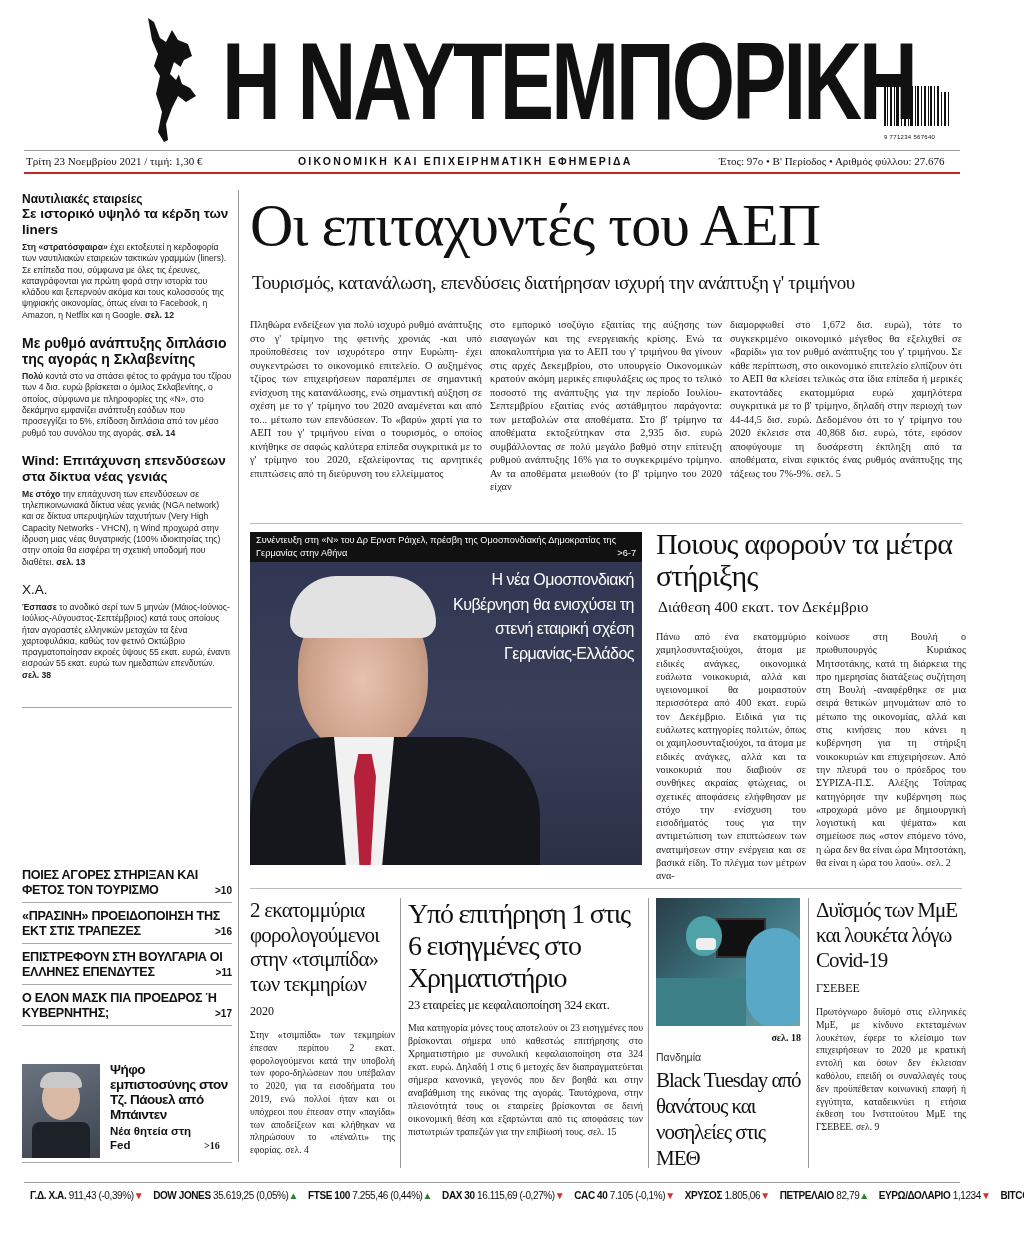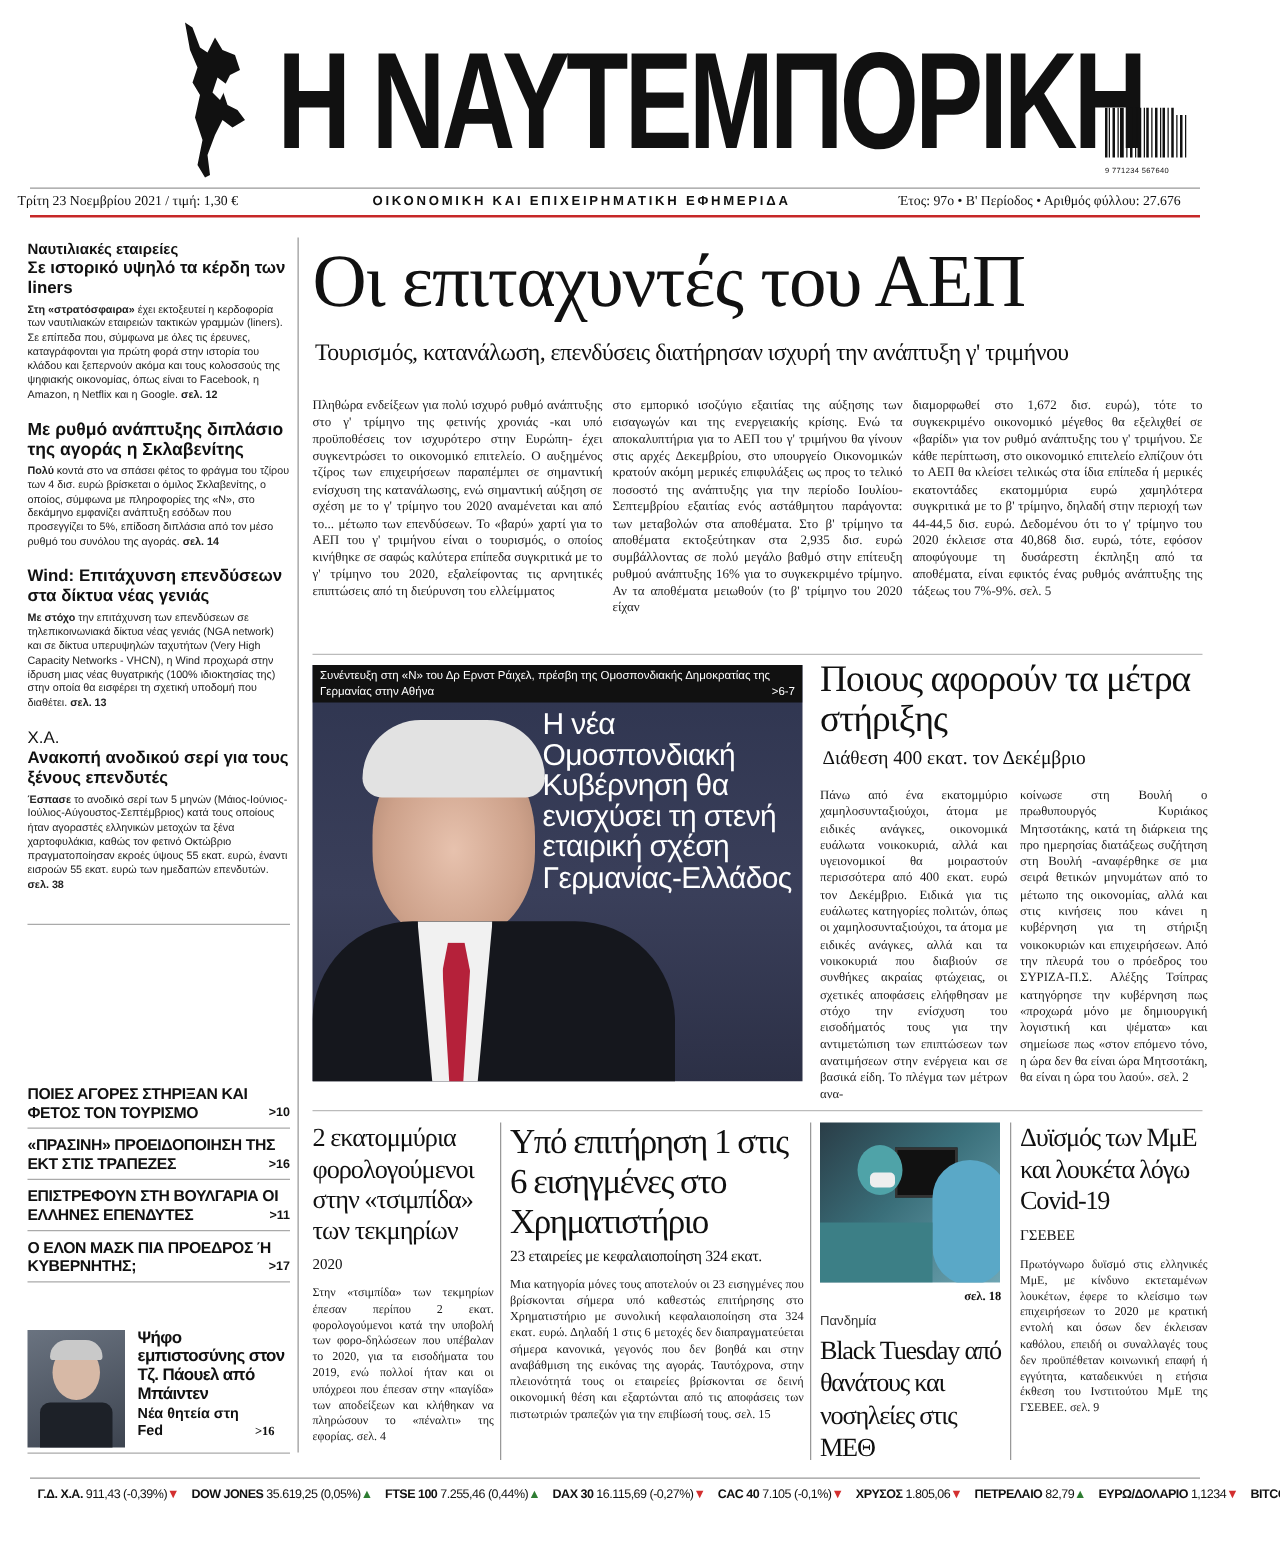--- a/index.html
+++ b/index.html
@@ -26,21 +26,21 @@
 .teaser .t{font-family:"Liberation Sans",sans-serif;font-weight:700;font-size:12.6px;line-height:15px;letter-spacing:-0.3px;color:#111}
 .teaser .p{font-family:Liberation Sans, sans-serif;font-size:10px;font-weight:700;float:right;margin-top:-13px}
 
 #main-headline{left:250px;top:190px;width:720px;font-size:60px;line-height:70px;white-space:nowrap;letter-spacing:-1px}
 #main-subhead{left:252px;top:272px;width:720px;font-size:19px;white-space:nowrap;letter-spacing:-0.4px}
 .body3{font-size:10.4px;line-height:13.5px;text-align:justify;color:#1a1a1a}
 .body3 b{font-weight:400}
 
 #interview{left:250px;top:532px;width:392px;height:333px;background:linear-gradient(180deg,#2f3550 0%,#3a3f5a 55%,#2c3046 100%);overflow:hidden}
 #interview-bar{left:0;top:0;width:392px;height:30px;background:#111;color:#fff;font-family:"Liberation Sans",sans-serif;font-size:9.2px;line-height:13px;padding:2px 6px}
-#interview-quote{right:8px;top:36px;width:200px;text-align:left;color:#fff;font-family:"Liberation Sans",sans-serif;font-size:24px;line-height:24.5px;letter-spacing:-0.5px}
+#interview-quote{right:8px;top:36px;width:200px;text-align:right;color:#fff;font-family:"Liberation Sans",sans-serif;font-size:16px;line-height:24.5px;letter-spacing:-0.5px}
 
 .story-head{font-size:23px;line-height:27px;letter-spacing:-0.8px}
 
 #ticker{left:30px;top:1190px;width:930px;font-family:"Liberation Sans",sans-serif;font-size:10px;white-space:nowrap;letter-spacing:-0.4px;color:#111}
 #ticker span.item{margin-right:10px}
 .up{color:#2e7d32}
 .down{color:#d32f2f}
 </style>
 </head>
 <body>
@@ -74,42 +74,41 @@
         <rect x="53" y="0" width="2" height="40"></rect>
         <rect x="57" y="6" width="1" height="34"></rect>
       <rect x="60" y="6" width="2" height="34"></rect>
         <rect x="64" y="6" width="1" height="34"></rect>
     </g>
   </svg>
 </div>
 <div class="abs sans" style="left:884px;top:134px;font-size:6px;letter-spacing:0.3px">9 771234 567640</div>
 
 <div class="abs hr-gray" style="left:24px;top:150px;width:936px;height:1px"></div>
-<div class="abs serif metarow" style="left:14px;">Τρίτη 23 Νοεμβρίου 2021 / τιμή: 1,30 €</div>
+<div class="abs serif metarow" style="left:26px;">Τρίτη 23 Νοεμβρίου 2021 / τιμή: 1,30 €</div>
 <div class="abs sans metarow" style="left:298px;font-weight:700;letter-spacing:2.2px;font-size:10.5px">ΟΙΚΟΝΟΜΙΚΗ ΚΑΙ ΕΠΙΧΕΙΡΗΜΑΤΙΚΗ ΕΦΗΜΕΡΙΔΑ</div>
 <div class="abs serif metarow" style="left:719px;">Έτος: 97ο • Β' Περίοδος • Αριθμός φύλλου: 27.676</div>
 <div class="abs hr-red" style="left:24px;top:172px;width:936px"></div>
 
 <div class="abs" id="leftcol">
   <div class="lc-block">
     <div class="lc-kicker">Ναυτιλιακές εταιρείες</div>
     <div class="lc-head">Σε ιστορικό υψηλό τα κέρδη των liners</div>
     <div class="lc-body"><b>Στη «στρατόσφαιρα»</b><span> έχει εκτοξευτεί η κερδοφορία των ναυτιλιακών εταιρειών τακτικών γραμμών (liners). Σε επίπεδα που, σύμφωνα με όλες τις έρευνες, καταγράφονται για πρώτη φορά στην ιστορία του κλάδου και ξεπερνούν ακόμα και τους κολοσσούς της ψηφιακής οικονομίας, όπως είναι το Facebook, η Amazon, η Netflix και η Google. </span><b>σελ. 12</b></div>
   </div>
   <div class="lc-block">
     <div class="lc-head" style="font-size:14px">Με ρυθμό ανάπτυξης διπλάσιο της αγοράς η Σκλαβενίτης</div>
     <div class="lc-body"><b>Πολύ</b><span> κοντά στο να σπάσει φέτος το φράγμα του τζίρου των 4 δισ. ευρώ βρίσκεται ο όμιλος Σκλαβενίτης, ο οποίος, σύμφωνα με πληροφορίες της «Ν», στο δεκάμηνο εμφανίζει ανάπτυξη εσόδων που προσεγγίζει το 5%, επίδοση διπλάσια από τον μέσο ρυθμό του συνόλου της αγοράς. </span><b>σελ. 14</b></div>
   </div>
   <div class="lc-block">
     <div class="lc-head">Wind: Επιτάχυνση επενδύσεων στα δίκτυα νέας γενιάς</div>
     <div class="lc-body"><b>Με στόχο</b><span> την επιτάχυνση των επενδύσεων σε τηλεπικοινωνιακά δίκτυα νέας γενιάς (NGA network) και σε δίκτυα υπερυψηλών ταχυτήτων (Very High Capacity Networks - VHCN), η Wind προχωρά στην ίδρυση μιας νέας θυγατρικής (100% ιδιοκτησίας της) στην οποία θα εισφέρει τη σχετική υποδομή που διαθέτει. </span><b>σελ. 13</b></div>
   </div>
   <div class="lc-block" style="border-bottom:1px solid #aaa;padding-bottom:26px;margin-bottom:2px">
     <div class="lc-head" style="font-weight:400">Χ.Α.</div>
-    <div class="lc-head">Ανακοπή ανοδικού σερί για τους ξένους επενδυτές</div>
     <div class="lc-body"><b>Έσπασε</b><span> το ανοδικό σερί των 5 μηνών (Μάιος-Ιούνιος-Ιούλιος-Αύγουστος-Σεπτέμβριος) κατά τους οποίους ήταν αγοραστές ελληνικών μετοχών τα ξένα χαρτοφυλάκια, καθώς τον φετινό Οκτώβριο πραγματοποίησαν εκροές ύψους 55 εκατ. ευρώ, έναντι εισροών 55 εκατ. ευρώ των ημεδαπών επενδυτών. </span><b>σελ. 38</b></div>
   </div>
 </div>
 
 <div class="abs" style="left:22px;top:862px;width:210px">
   <div class="teaser">
       <div class="t">ΠΟΙΕΣ ΑΓΟΡΕΣ ΣΤΗΡΙΞΑΝ ΚΑΙ ΦΕΤΟΣ ΤΟΝ ΤΟΥΡΙΣΜΟ</div>
       <div class="p">&gt;10</div>
       <div style="clear:both"></div>
     </div>

